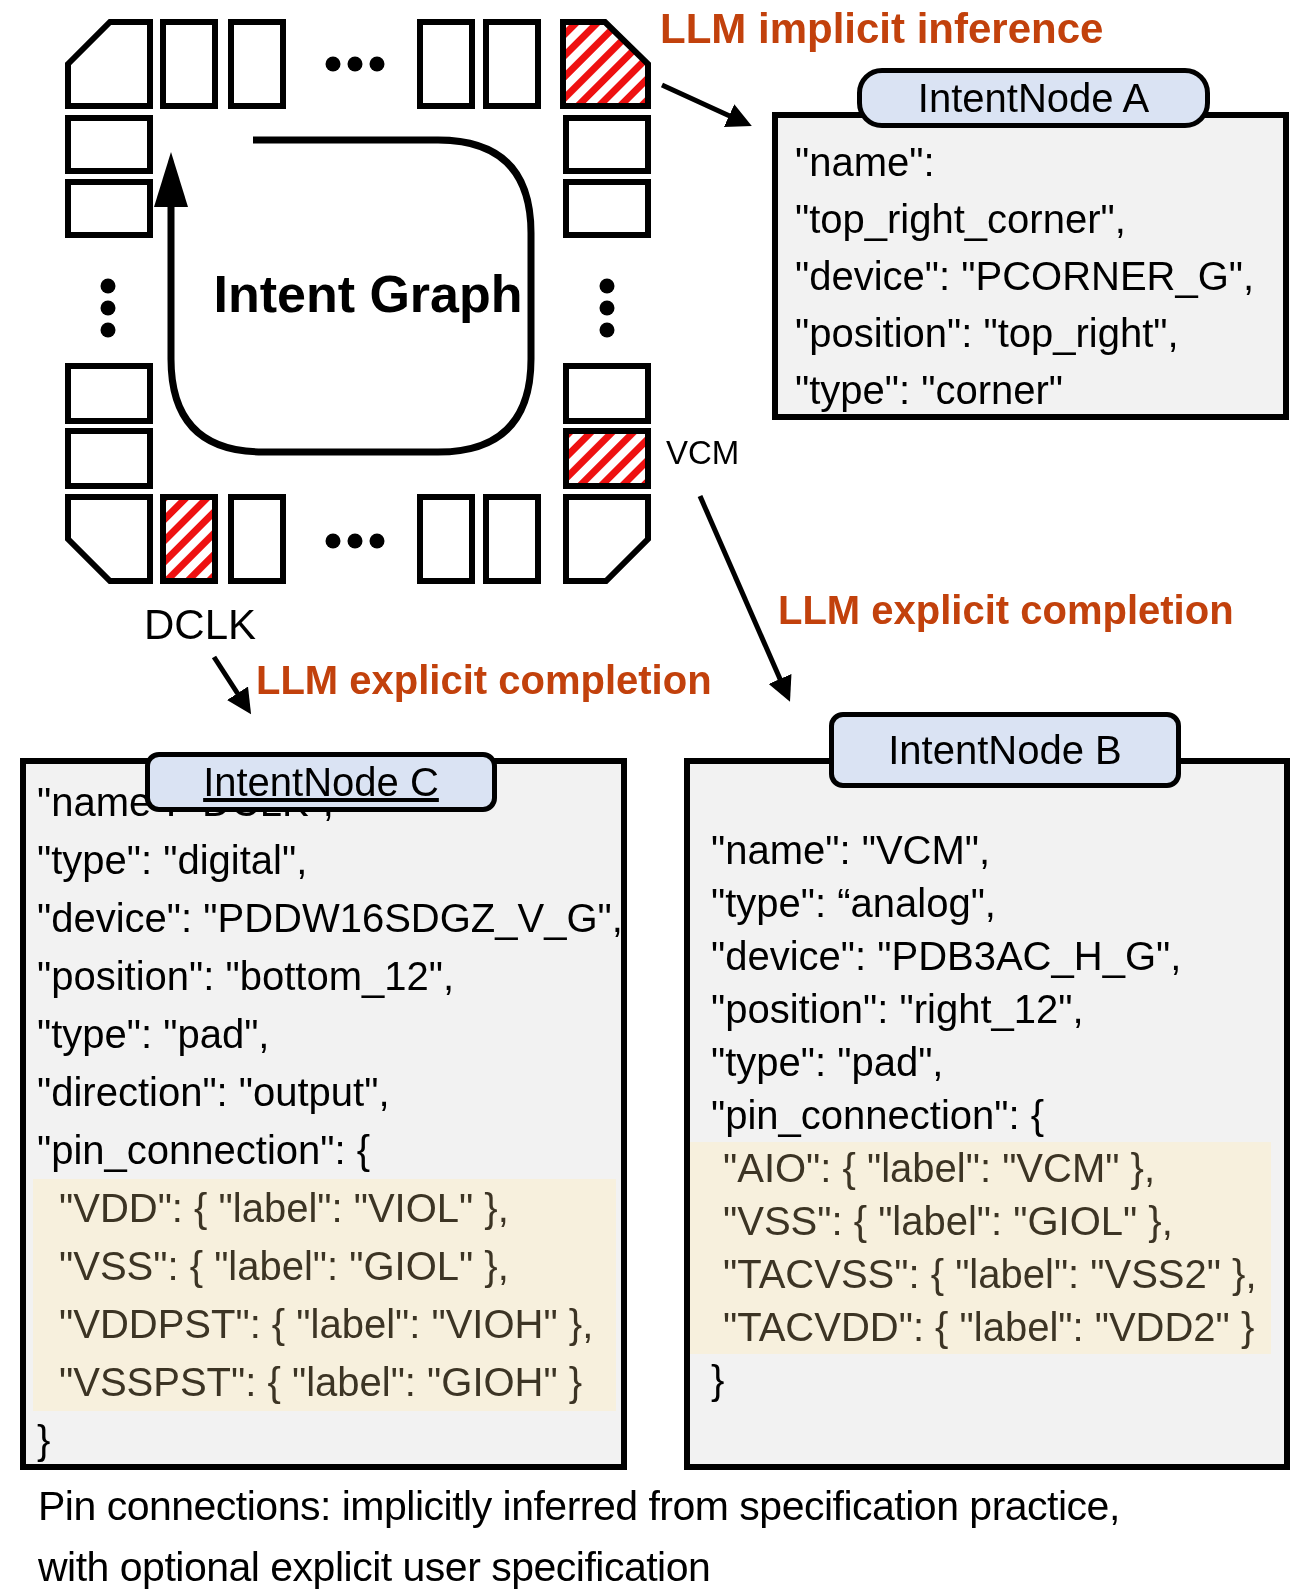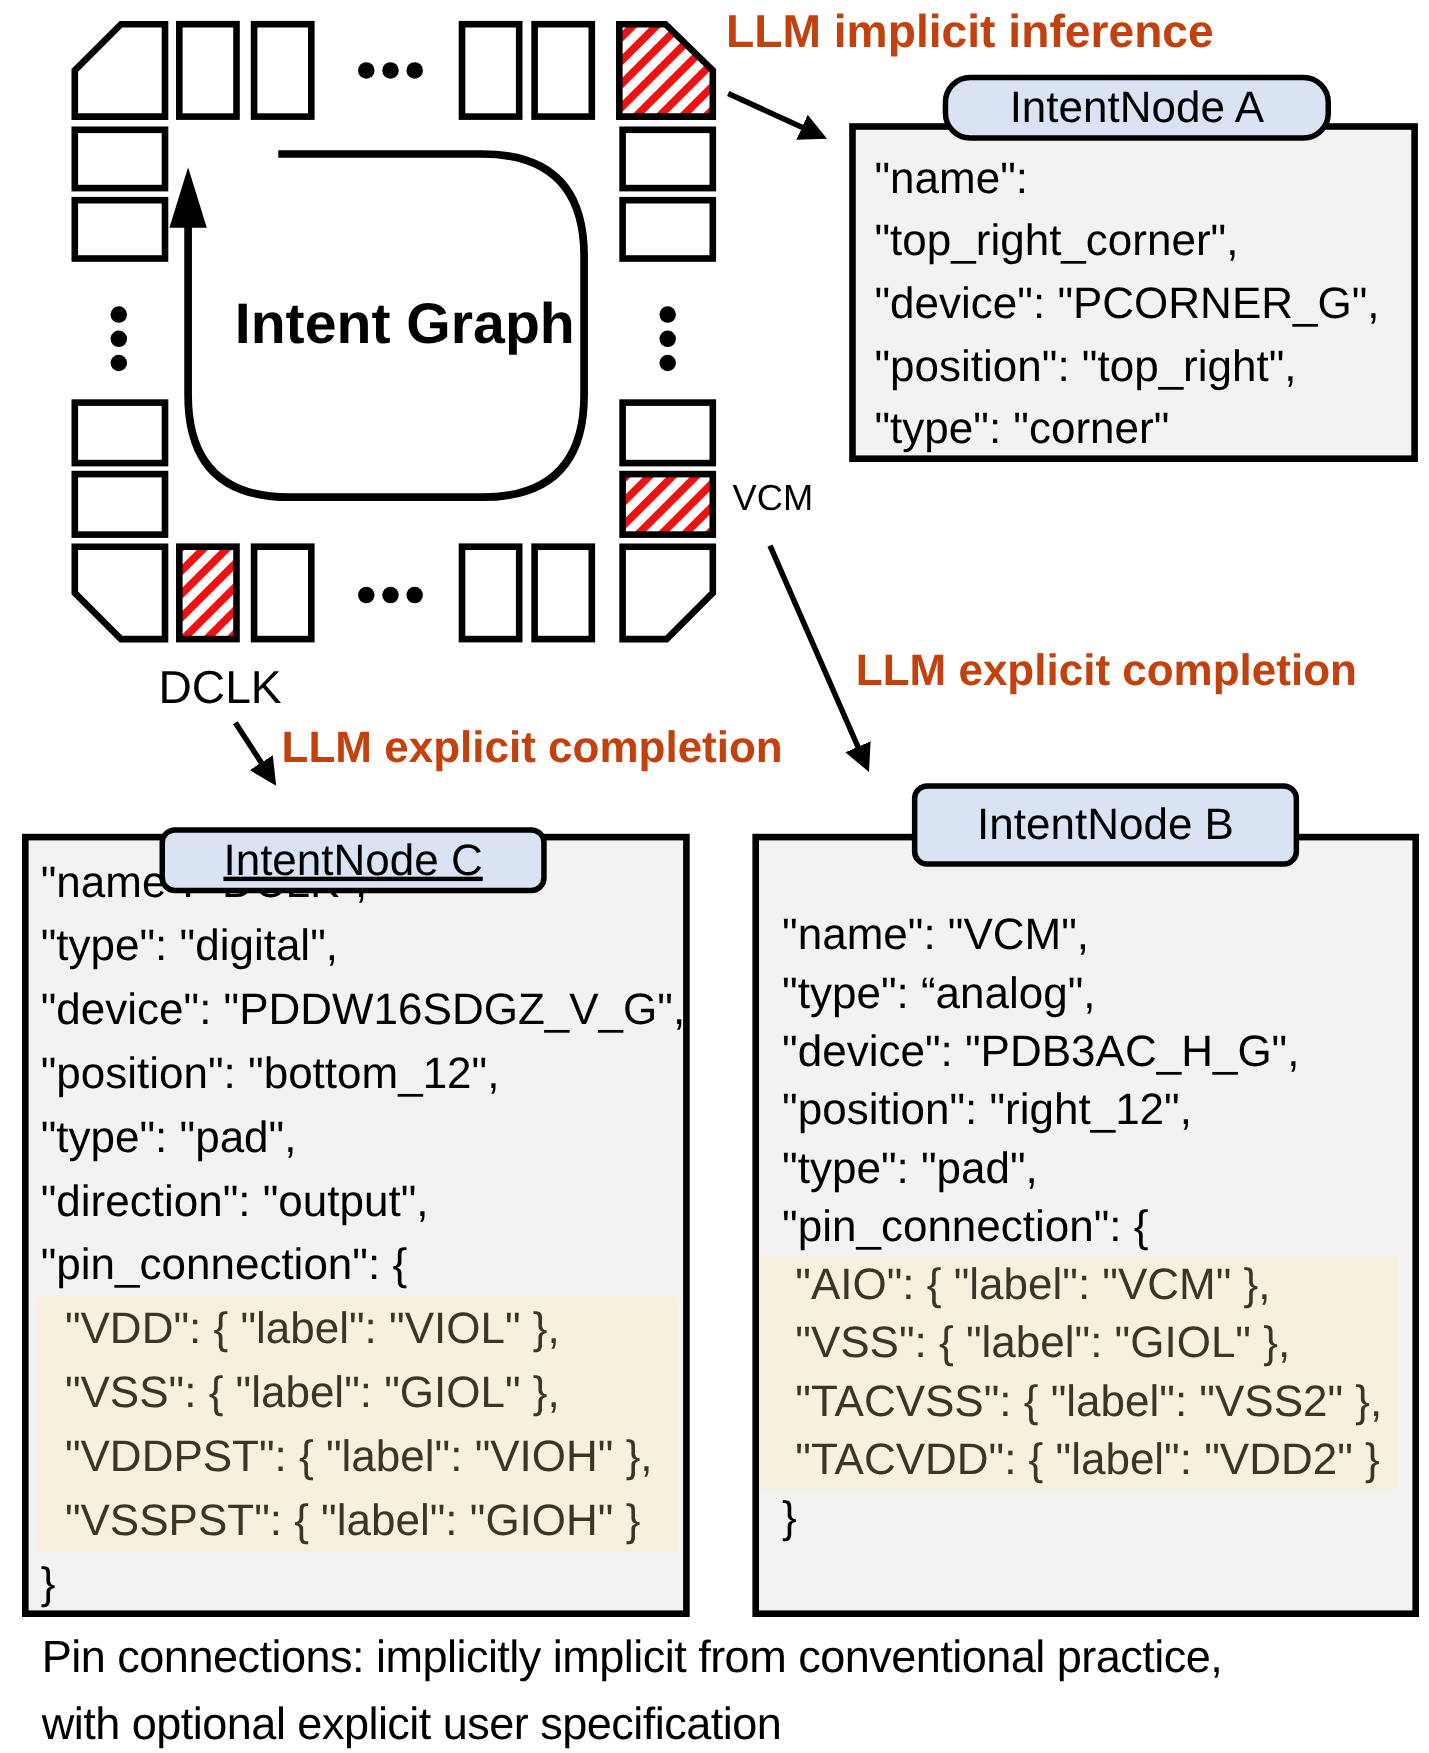--- a/index.html
+++ b/index.html
@@ -178,17 +178,17 @@
       <div class="code-line">"TACVSS": { "label": "VSS2" },</div>
       <div class="code-line">"TACVDD": { "label": "VDD2" }</div>
     </div>
     <div class="code-line">}</div>
   </div>
   <div id="tab-b" class="node-tab">
     <span>IntentNode B</span>
   </div>
 
   <div id="caption">
-    <div>Pin connections: implicitly implicit from conventional practice,</div>
+    <div>Pin connections: implicitly inferred from specification practice,</div>
     <div>with optional explicit user specification</div>
   </div>
 
 </div>
 
 </body></html>

